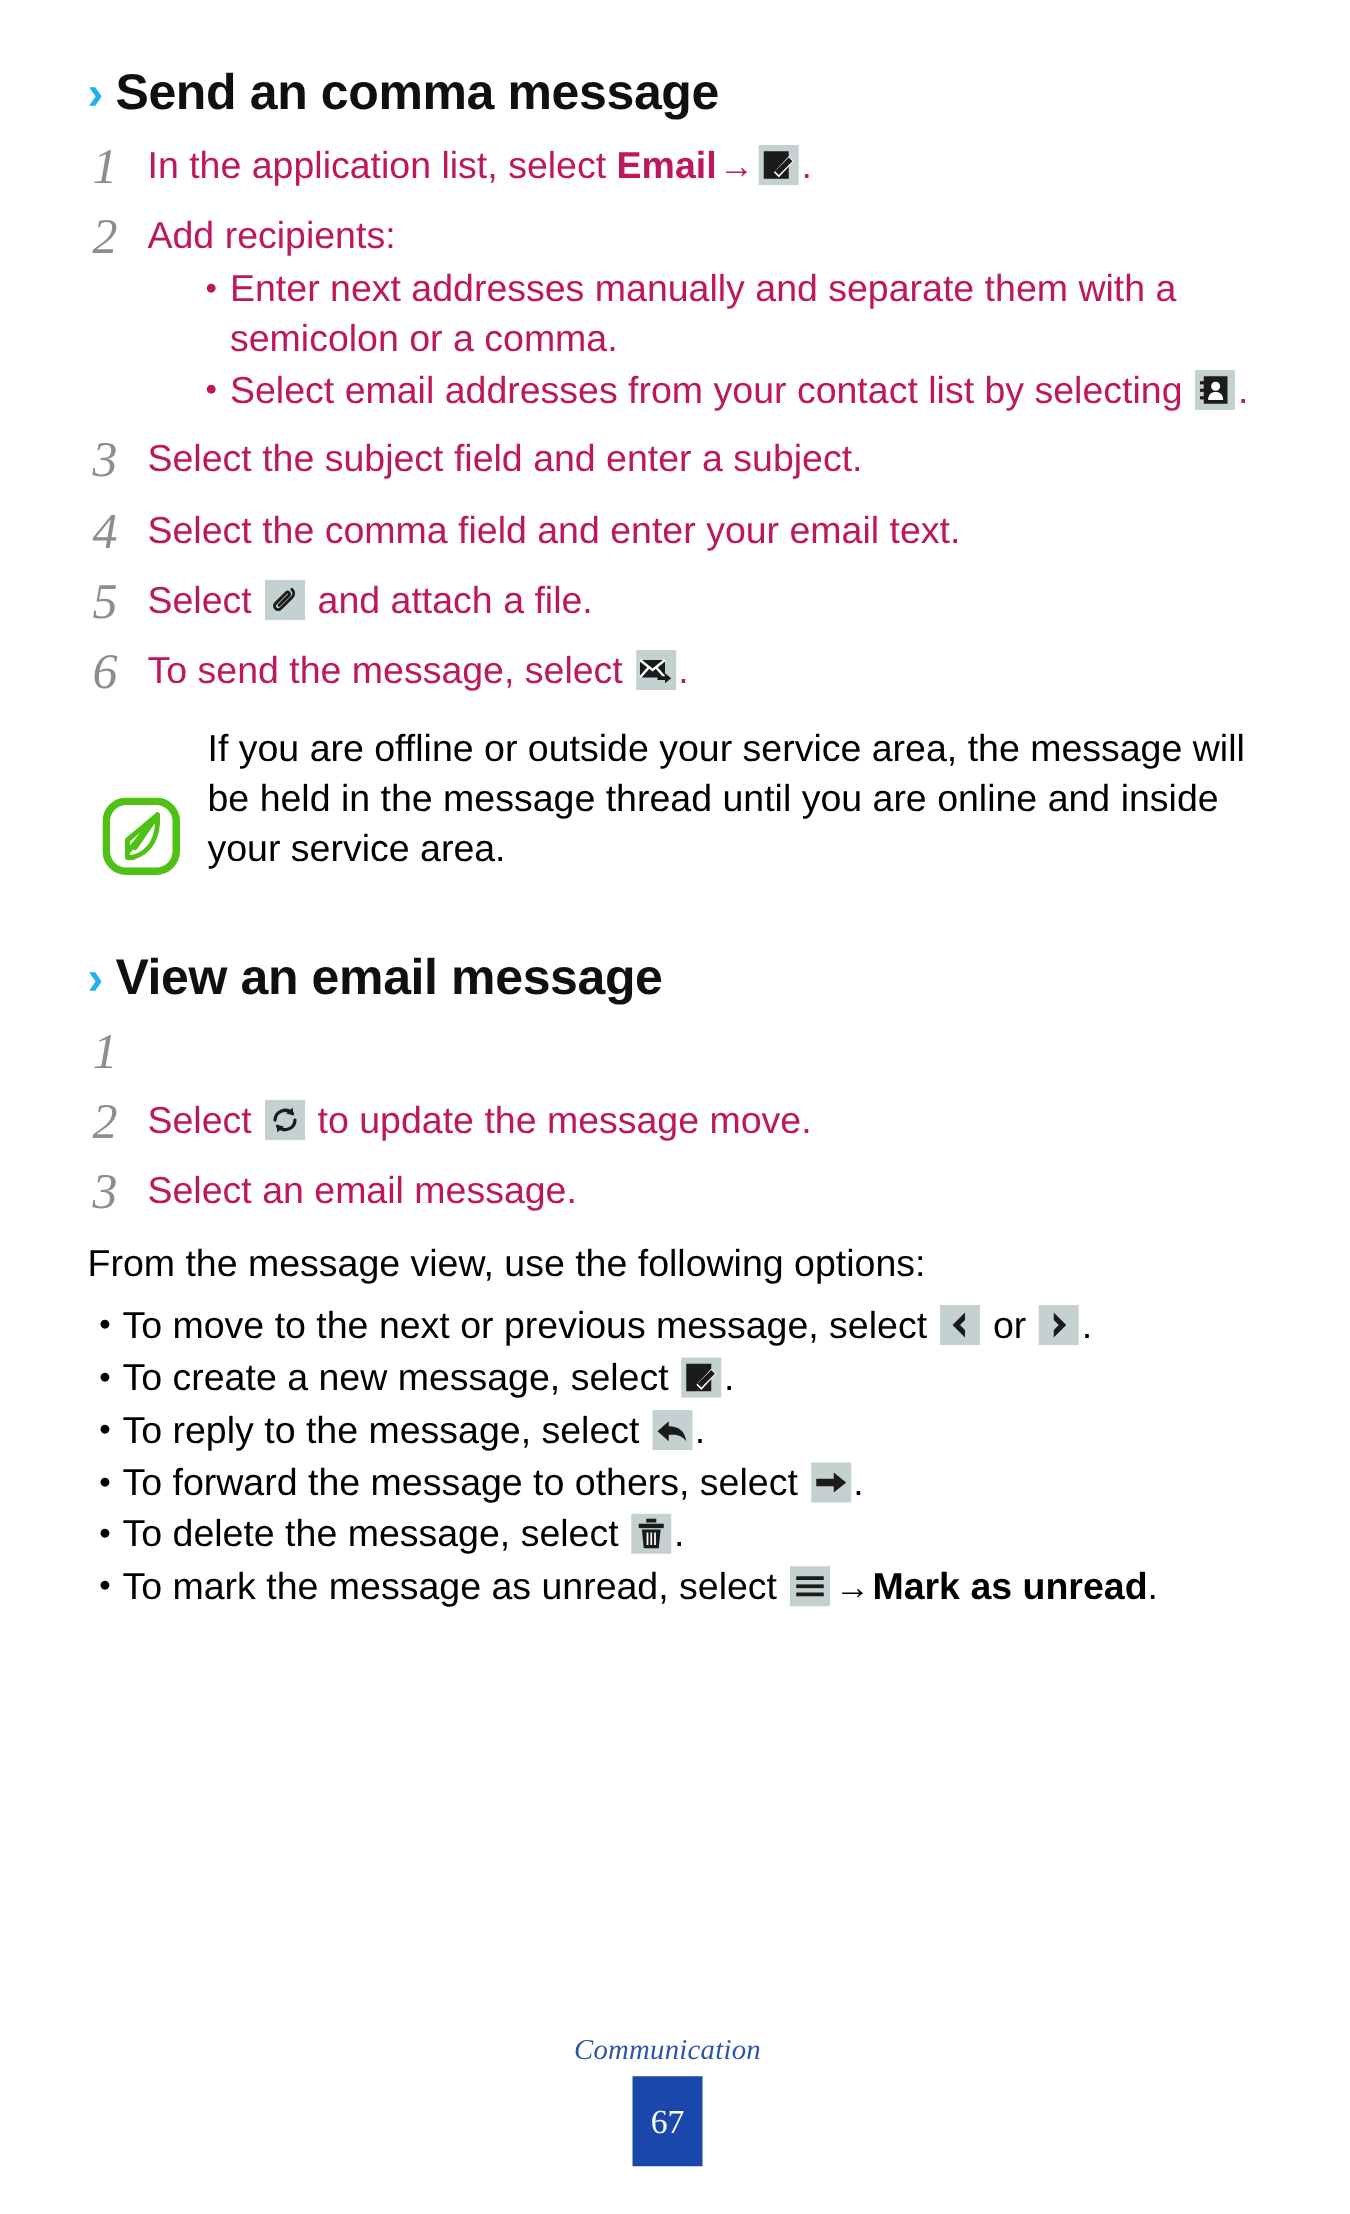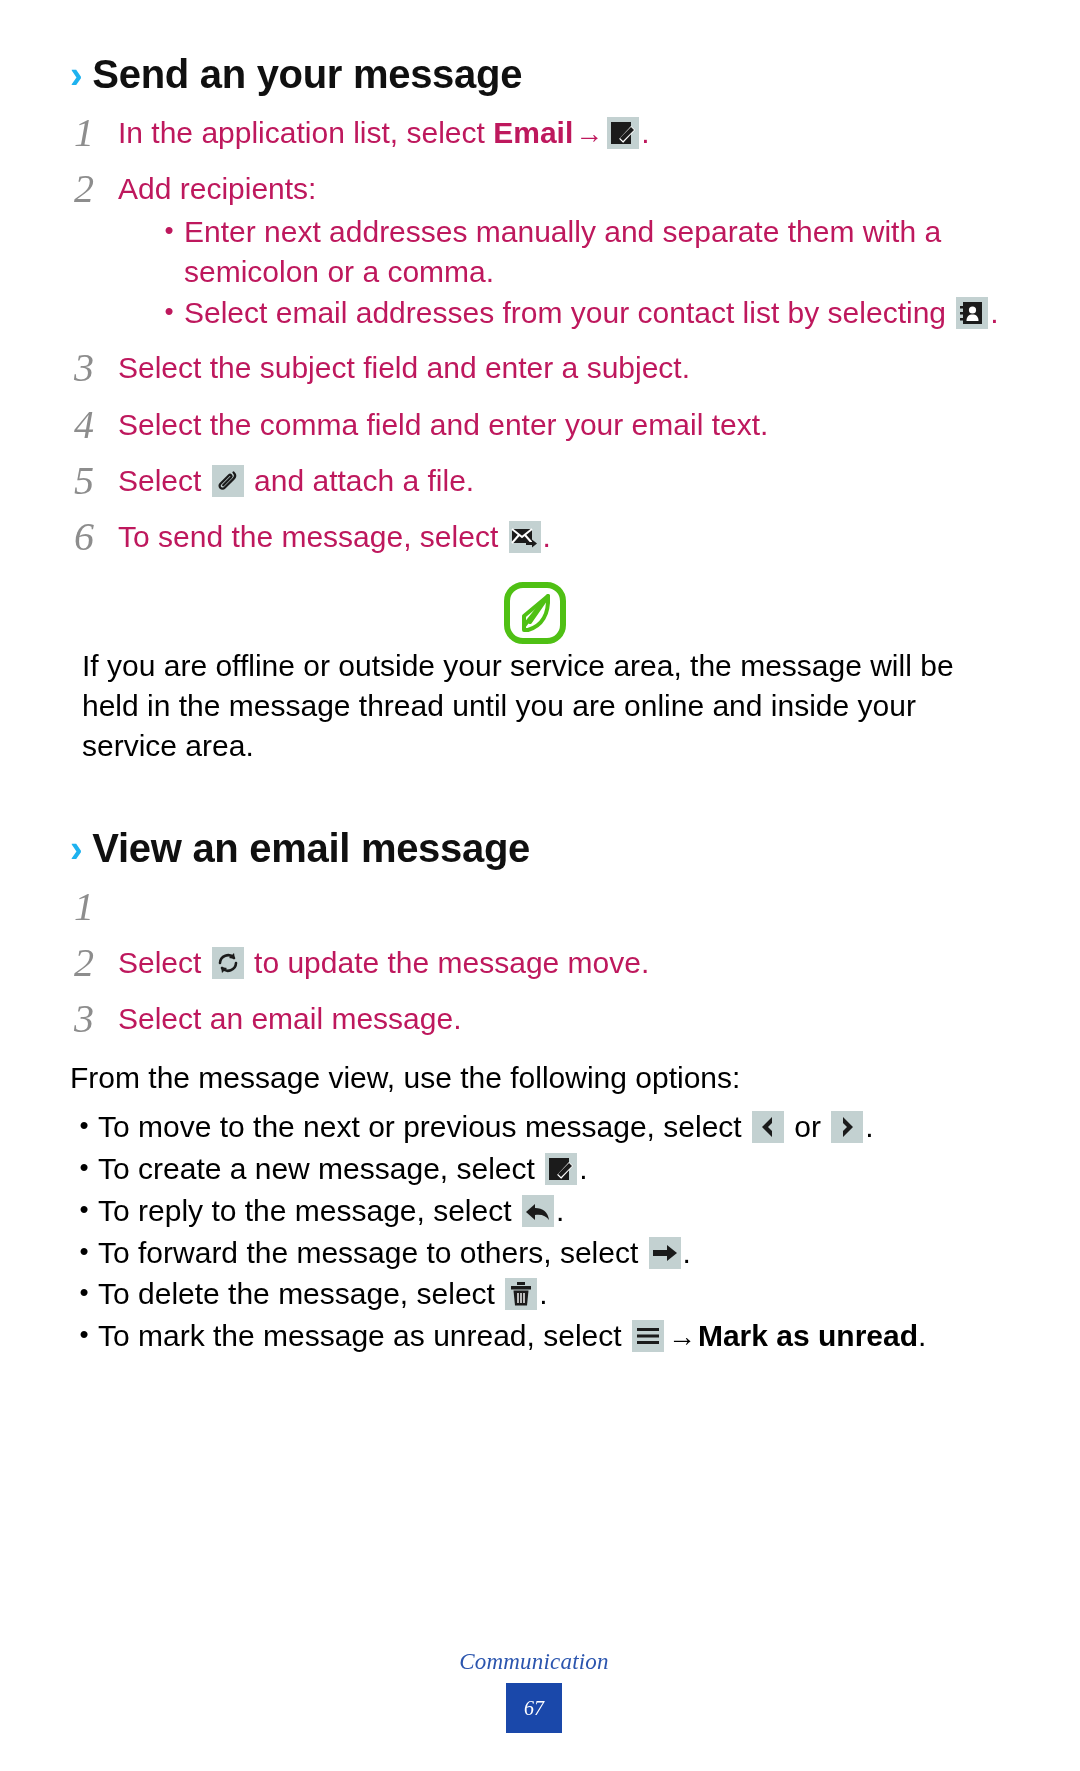--- a/index.html
+++ b/index.html
@@ -108,24 +108,23 @@
     height: 32px;
     background: #c3d1d1;
     position: relative;
     margin: 0 2px;
   }
   .ico svg { display: block; width: 32px; height: 32px; }
 
   
   .note {
     display: flex;
-    align-items: center;
+    align-items: flex-end;
     margin: 16px 0 0 0;
     padding-left: 12px;
-    flex-direction: column;
   }
   .note-icon {
     flex: 0 0 auto;
     width: 62px;
     height: 62px;
     margin-right: 22px;
     margin-top: 4px;
   }
   .note-text {
     flex: 1 1 auto;
@@ -149,37 +148,36 @@
     font-style: italic;
     font-size: 23px;
     color: #2b55ae;
     letter-spacing: 0.2px;
     margin-bottom: 8px;
   }
   .page-num {
     display: inline-block;
     background: #1a48aa;
     color: #ffffff;
-    font-size: 20px;
+    font-size: 27px;
     line-height: 40px;
     min-width: 56px;
-    padding: 5px 10px;
+    padding: 16px 10px;
     font-family: "Liberation Serif", serif;
-    font-style: italic;
   }
   .arrow { font-size: 28px; padding: 0 2px; }
 </style>
 </head>
 <body>
 
 <div class="page">
 
   <h2 class="section-heading">
     <span class="chev">›</span>
-    <span class="htext">Send an your message</span>
+    <span class="htext">Send an comma message</span>
   </h2>
 
   <div class="step">
     <div class="num">1</div>
     <div class="step-body">
       <span>In the application list, select </span><b>Email</b><span class="arrow">→</span><span class="ico"><svg viewBox="0 0 32 32">
             <rect x="4" y="5" width="20" height="22" fill="#1b1b1b"></rect>
             <path d="M12 22 L24 9 L28 13 L16 26 Z" fill="#ffffff"></path>
             <path d="M13 21 L24 10 L27 13 L16 24 Z" fill="#1b1b1b"></path>
             <path d="M12 22 L11 27 L16 26 Z" fill="#1b1b1b"></path>

